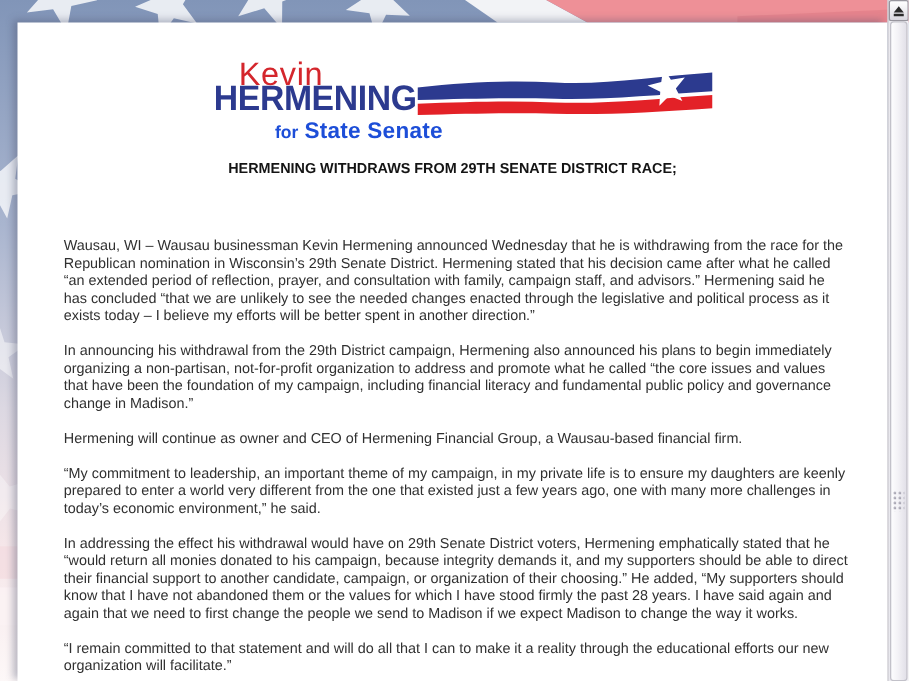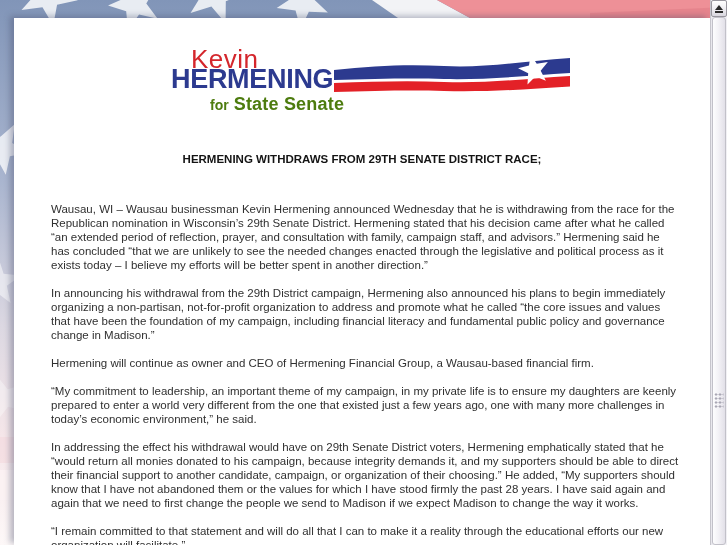--- a/index.html
+++ b/index.html
@@ -19,39 +19,39 @@
   .logo { position:absolute; left:0; top:0; width:100%; height:102px; }
   .logo-kevin {
     position:absolute; left:177px; top:26px;
     font-size:26px; font-weight:normal; color:#d4262c; letter-spacing:0.5px;
   }
   .logo-hermening {
     position:absolute; left:157px; top:45px;
     font-size:27px; font-weight:bold; color:#2c3a8f; letter-spacing:-0.3px;
     transform:scaleY(1.05); transform-origin:top left;
   }
-  .logo-tagline { position:absolute; left:196px; top:76px; color:#4d7c0f; white-space:nowrap; }
+  .logo-tagline { position:absolute; left:206px; top:76px; color:#1d4ed8; white-space:nowrap; }
   .tag-for { font-size:14px; font-weight:bold; margin-right:5px; }
   .tag-senate { font-size:18px; font-weight:bold; letter-spacing:0.2px; }
   .ribbon { position:absolute; left:320px; top:39px; width:236px; height:38px; }
 
   
   .headline {
     position:absolute; top:110px; left:0; width:100%;
-    text-align:center; font-size:11.5px; font-weight:bold; line-height:14px; color:#141414;margin-top:24px;
+    text-align:center; font-size:11.5px; font-weight:bold; line-height:14px; color:#141414;
   }
   .release-date {
     position:absolute; top:151px; left:0; width:100%;
     text-align:center; font-size:11.5px; line-height:14px; color:#232323;
   }
   .body-copy {
     position:absolute; top:172px; left:37px; width:630px;
     font-size:11.5px; line-height:14px; color:#303030;
   }
-  .body-copy p { margin:12px 0 14px 0; }
+  .body-copy p { margin:0 0 14px 0; }
 
   
   .scrollbar {
     position:absolute; right:0; top:0; width:17px; height:545px;
     background:#f1f0f4; border-left:1px solid #c6c5cc; box-sizing:border-box;
   }
   .scroll-btn {
     position:absolute; top:0; left:0; width:16px; height:17px;
     background:linear-gradient(180deg,#ffffff 0%,#efeef2 50%,#d9d7df 100%);
     border:1px solid #98969e; border-radius:2px; box-sizing:border-box;

